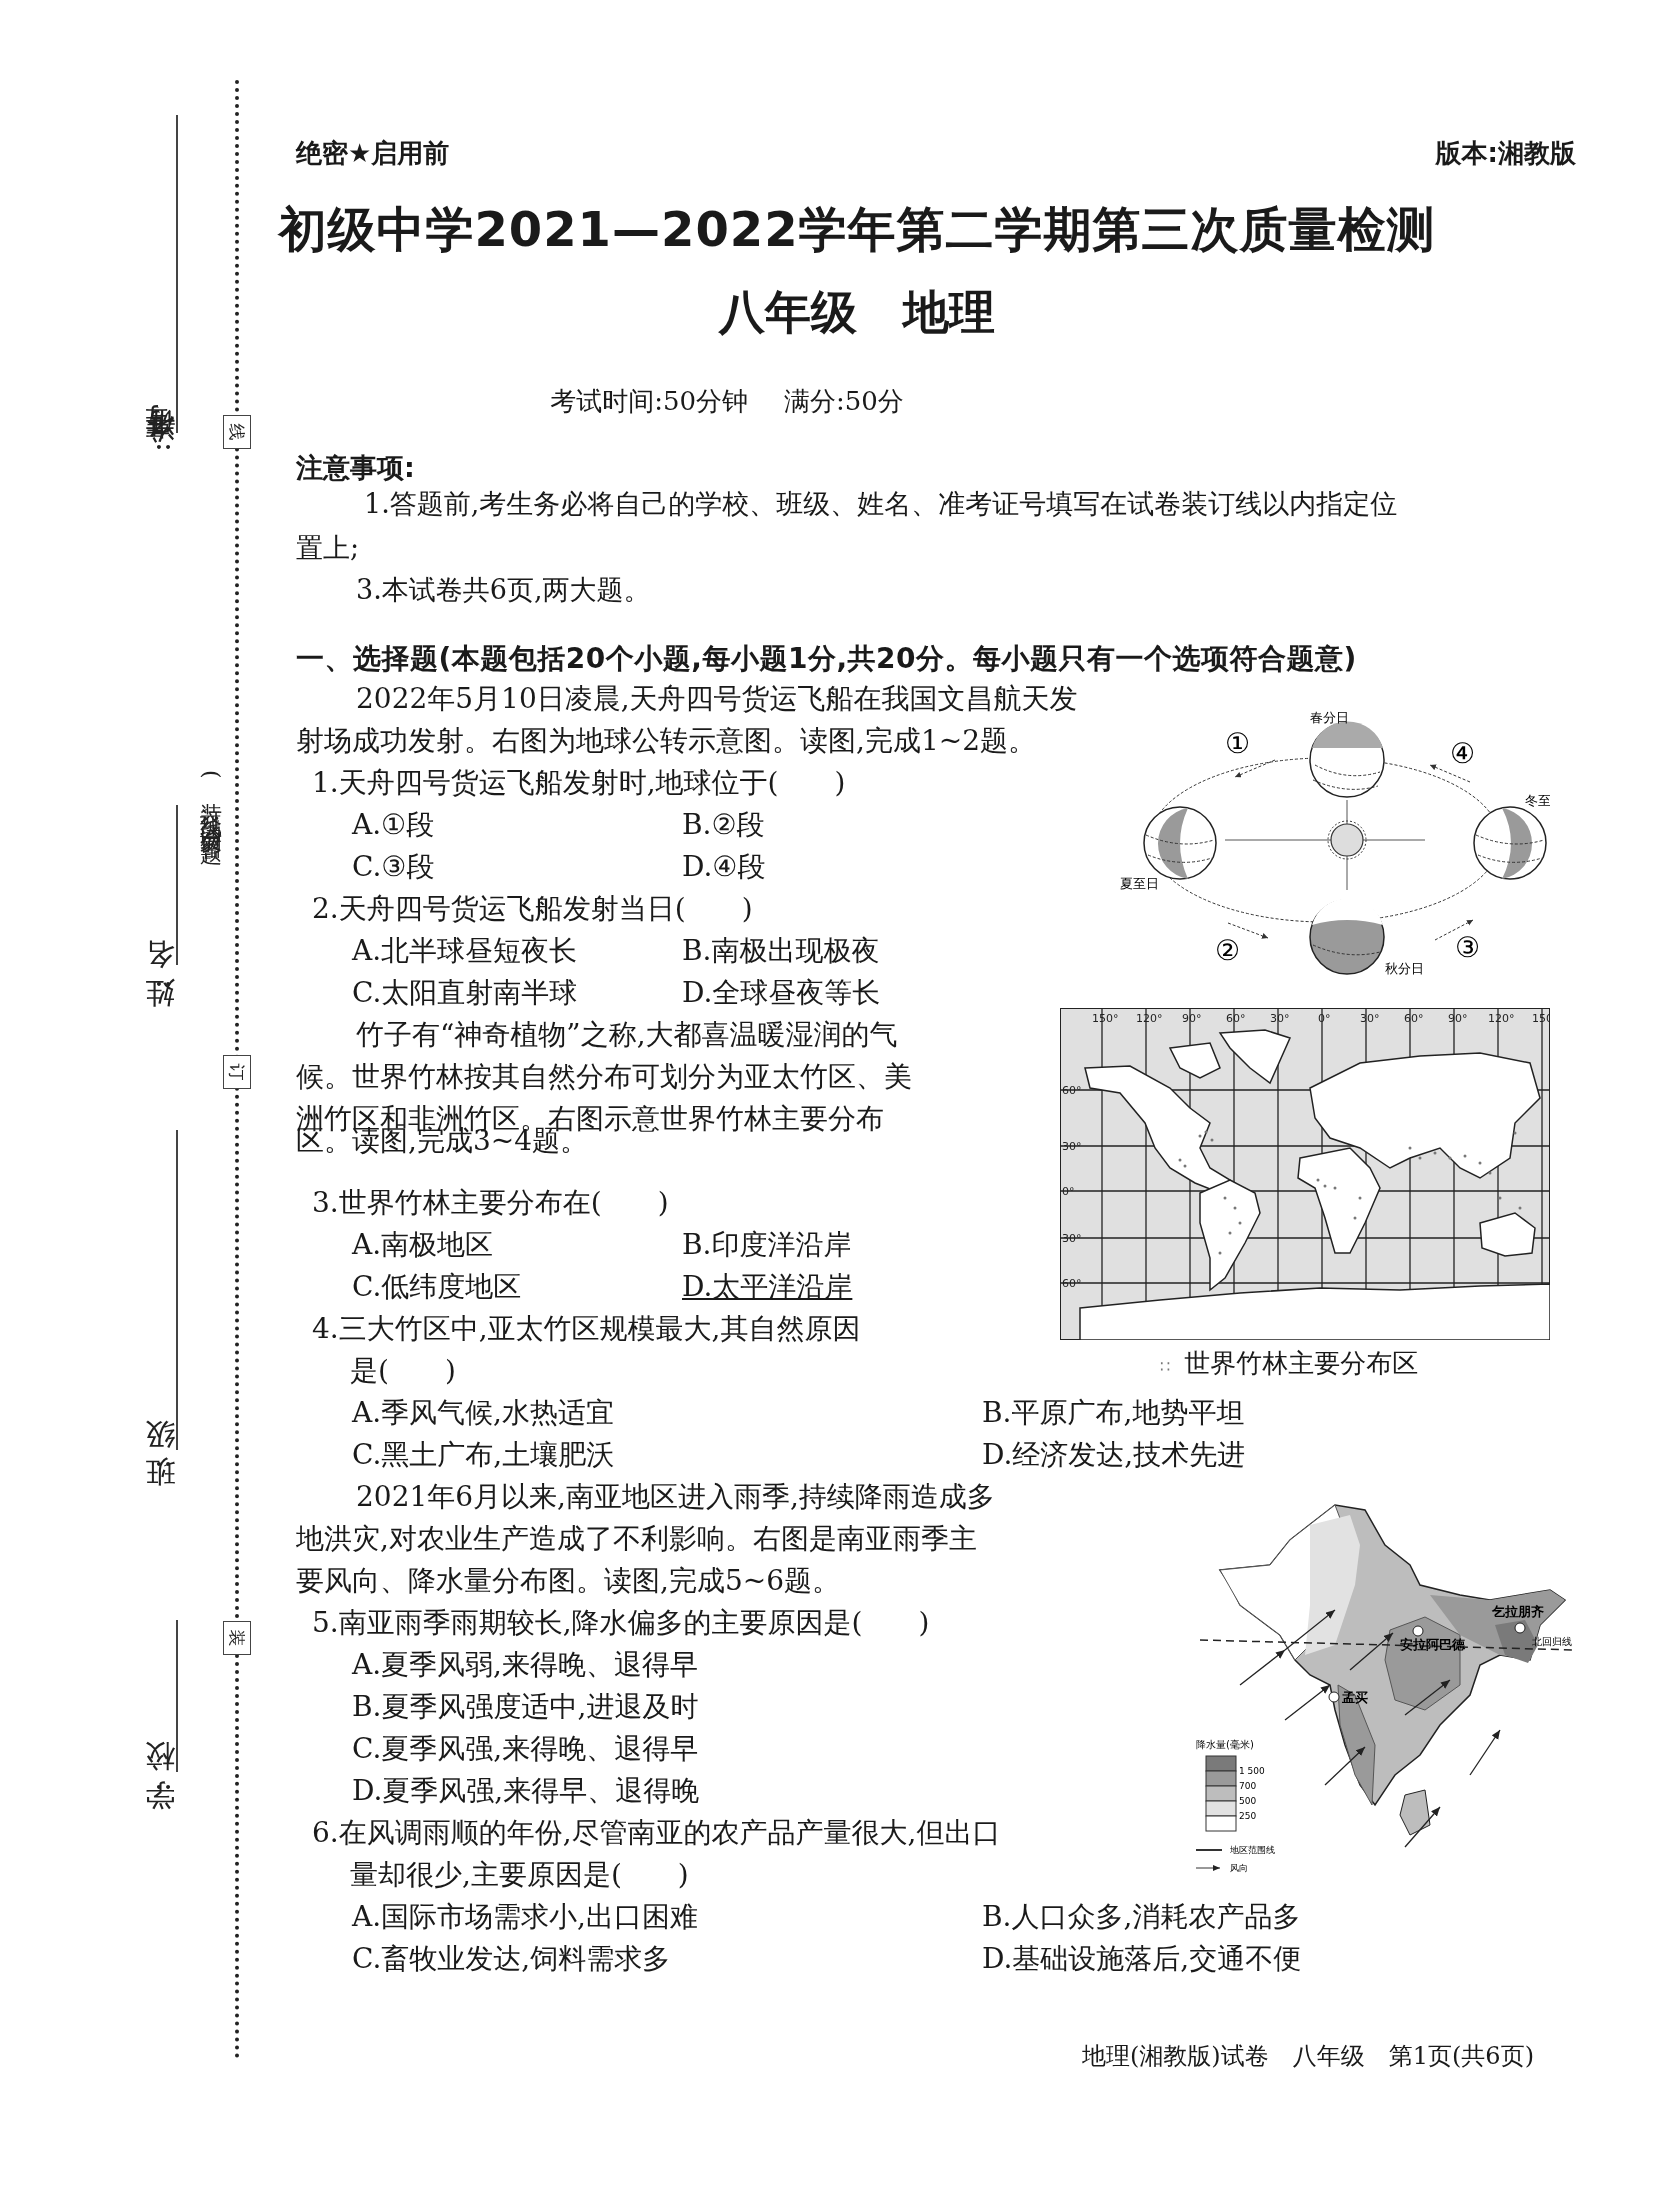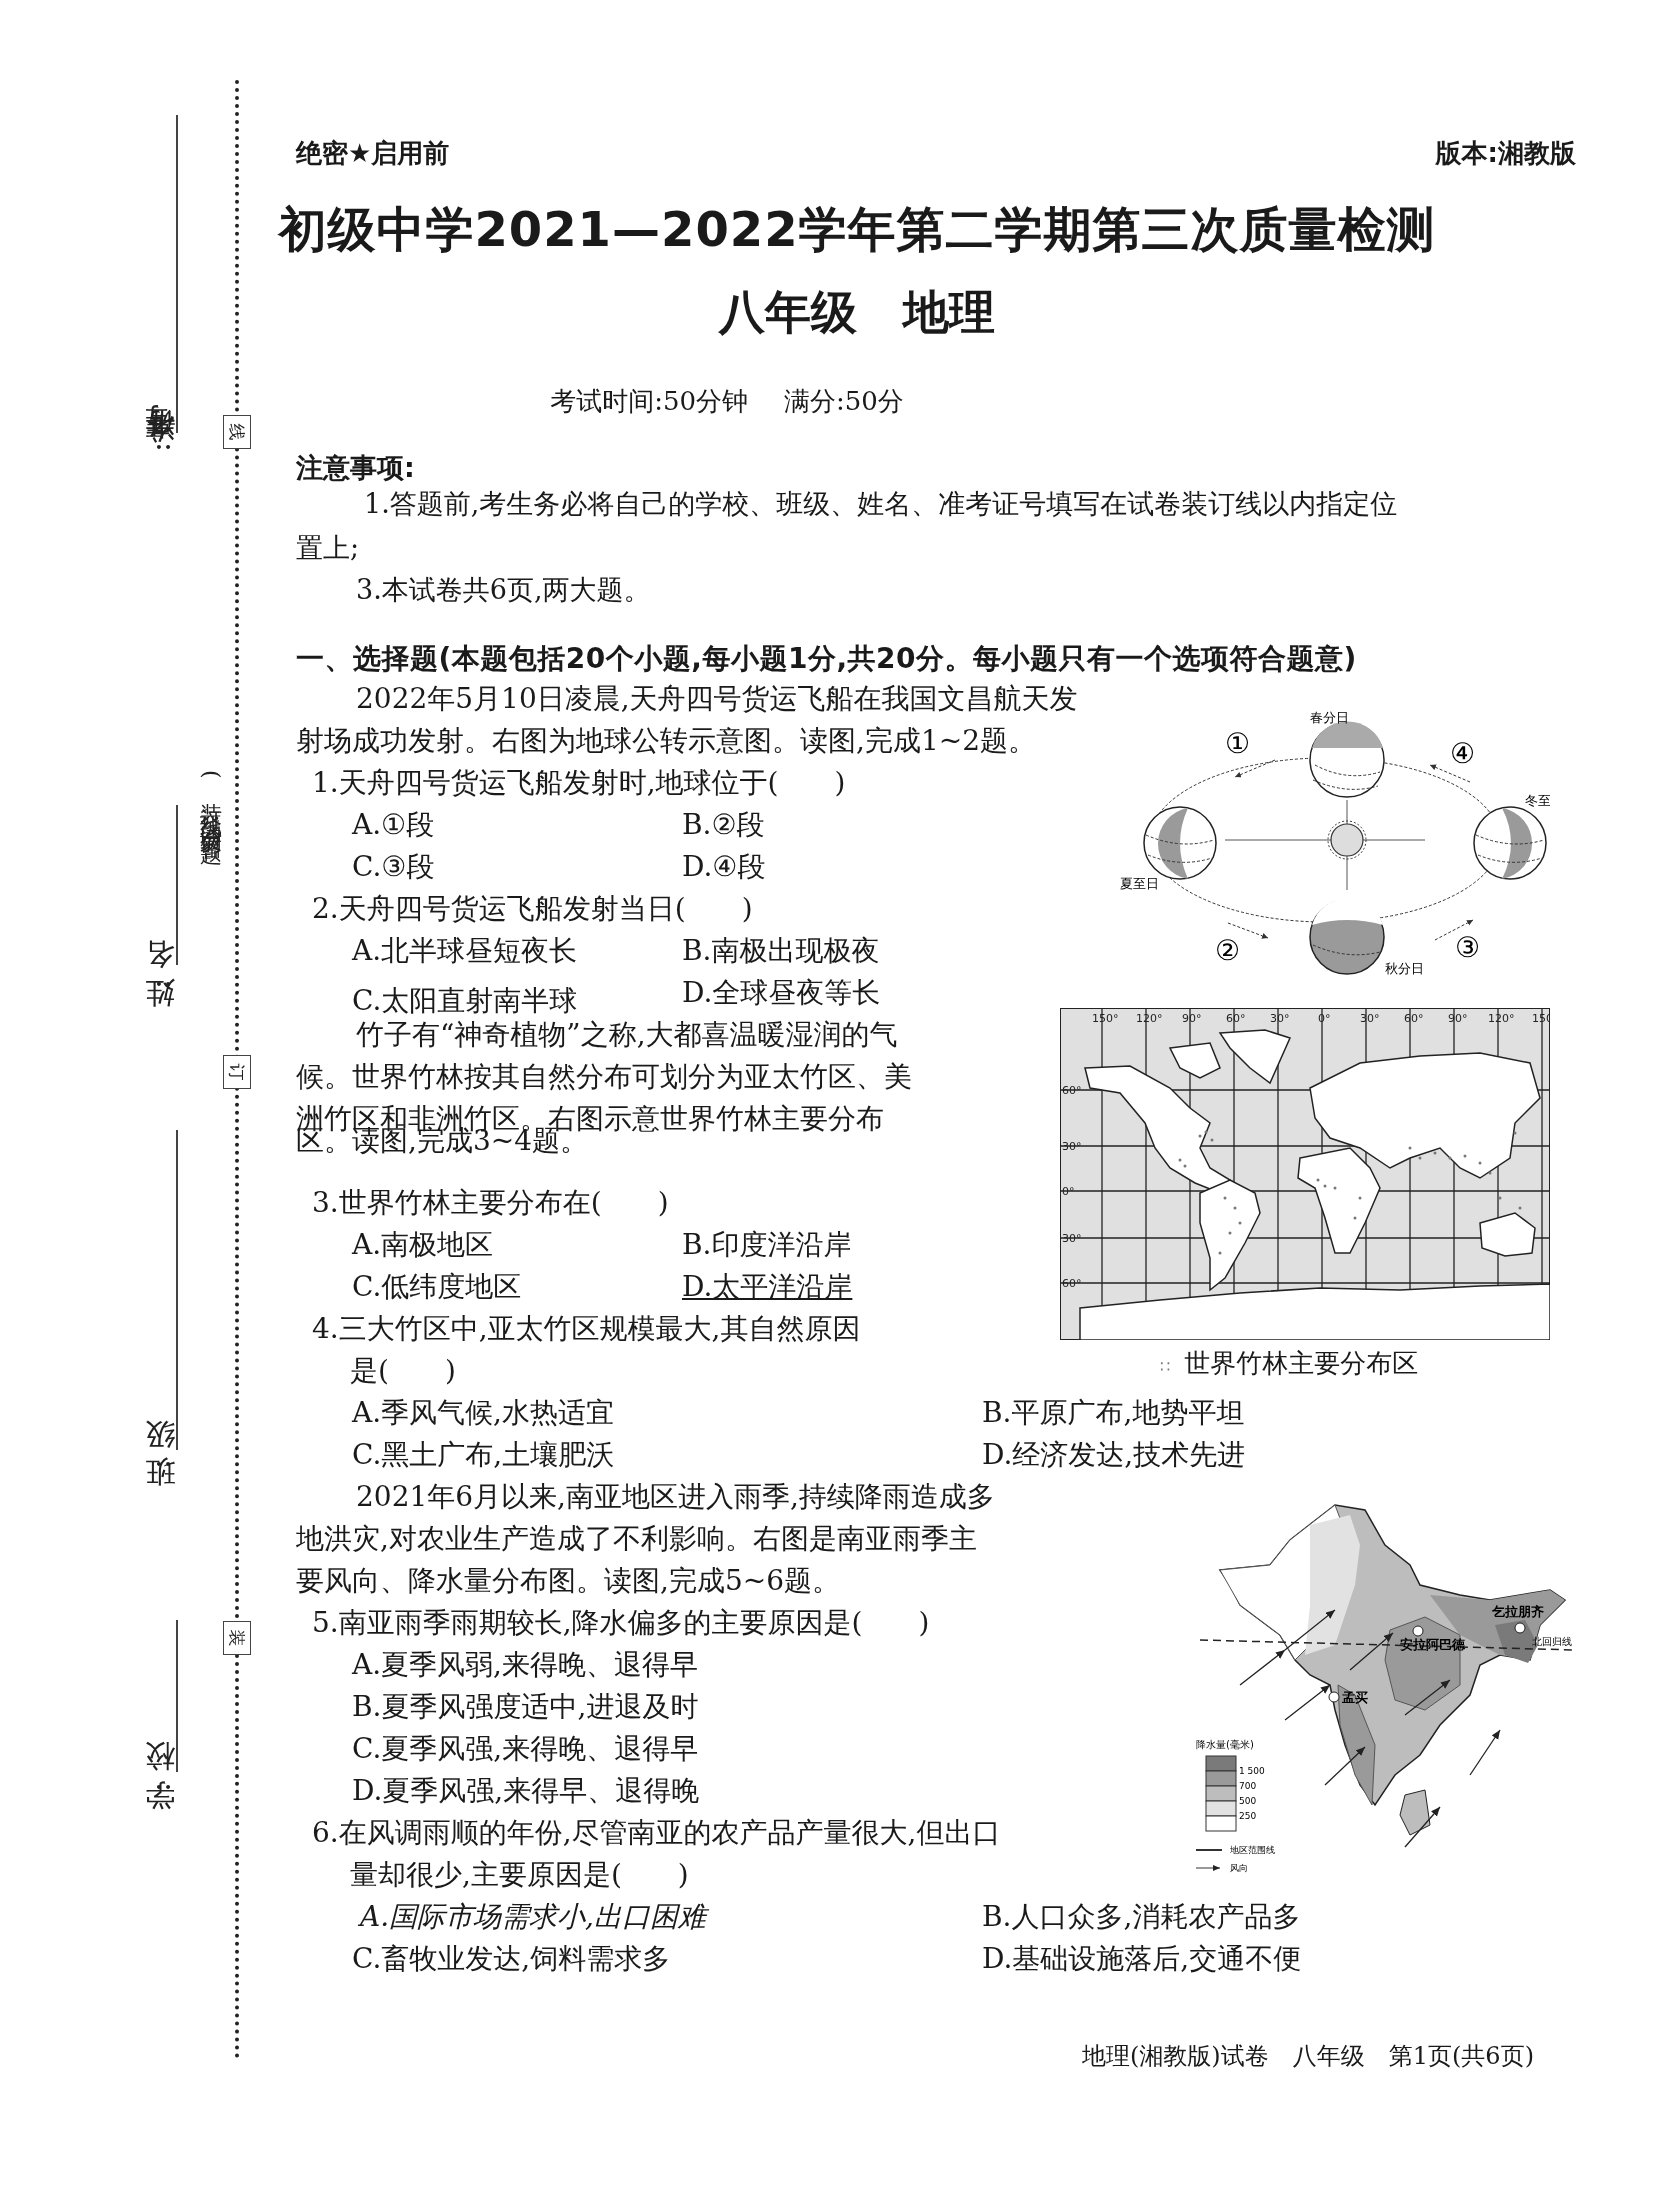--- a/index.html
+++ b/index.html
@@ -77,21 +77,21 @@
 
 <div class="txt" style="left:312px;top:762px;">1.天舟四号货运飞船发射时,地球位于(　　)</div>
 <div class="opt" style="left:352px;top:804px;">A.①段</div>
 <div class="opt" style="left:682px;top:804px;">B.②段</div>
 <div class="opt" style="left:352px;top:846px;">C.③段</div>
 <div class="opt" style="left:682px;top:846px;">D.④段</div>
 
 <div class="txt" style="left:312px;top:888px;">2.天舟四号货运飞船发射当日(　　)</div>
 <div class="opt" style="left:352px;top:930px;">A.北半球昼短夜长</div>
 <div class="opt" style="left:682px;top:930px;">B.南极出现极夜</div>
-<div class="opt" style="left:352px;top:972px;margin-top:8px;">C.太阳直射南半球</div>
+<div class="opt" style="left:352px;top:972px;">C.太阳直射南半球</div>
 <div class="opt" style="left:682px;top:972px;">D.全球昼夜等长</div>
 
 <svg class="fig" style="left:1100px;top:690px;" width="450" height="290" viewBox="0 0 450 290">
   <ellipse cx="225" cy="150" rx="175" ry="82" fill="none" stroke="#333" stroke-width="1" stroke-dasharray="3,2"></ellipse>
   <line x1="125" y1="150" x2="325" y2="150" stroke="#555" stroke-width="1"></line>
   <line x1="247" y1="110" x2="247" y2="200" stroke="#555" stroke-width="1"></line>
   <circle cx="247" cy="150" r="16" fill="#ddd" stroke="#333" stroke-width="1.2"></circle>
   <circle cx="247" cy="150" r="19" fill="none" stroke="#333" stroke-width="1" stroke-dasharray="2,2"></circle>
 
   <circle cx="247" cy="70" r="37" fill="#fff" stroke="#222" stroke-width="1.5"></circle>
@@ -232,21 +232,21 @@
 <div class="txt" style="left:296px;top:1560px;">要风向、降水量分布图。读图,完成5~6题。</div>
 
 <div class="txt" style="left:312px;top:1602px;">5.南亚雨季雨期较长,降水偏多的主要原因是(　　)</div>
 <div class="opt" style="left:352px;top:1644px;">A.夏季风弱,来得晚、退得早</div>
 <div class="opt" style="left:352px;top:1686px;">B.夏季风强度适中,进退及时</div>
 <div class="opt" style="left:352px;top:1728px;">C.夏季风强,来得晚、退得早</div>
 <div class="opt" style="left:352px;top:1770px;">D.夏季风强,来得早、退得晚</div>
 
 <div class="txt" style="left:312px;top:1812px;">6.在风调雨顺的年份,尽管南亚的农产品产量很大,但出口</div>
 <div class="txt" style="left:350px;top:1854px;">量却很少,主要原因是(　　)</div>
-<div class="opt" style="left:360px;top:1896px;font-style:italic;">A.国际市场需求小,出口困难</div>
+<div class="opt" style="left:352px;top:1896px;">A.国际市场需求小,出口困难</div>
 <div class="opt" style="left:982px;top:1896px;">B.人口众多,消耗农产品多</div>
 <div class="opt" style="left:352px;top:1938px;">C.畜牧业发达,饲料需求多</div>
 <div class="opt" style="left:982px;top:1938px;">D.基础设施落后,交通不便</div>
 
 <svg class="fig" style="left:1160px;top:1485px;" width="420" height="400" viewBox="0 0 420 400">
   <path d="M60 85 L110 80 L130 55 L175 20 L205 25 L225 60 L250 80 L260 100 L300 110 L330 115 L360 110 L390 105 L405 115 L380 140 L370 175 L340 170 L320 180 L310 210 L280 240 L260 270 L235 290 L215 320 L200 300 L185 260 L175 225 L170 200 L150 190 L135 175 L120 150 L80 120 L70 100 Z" fill="#bdbdbd" stroke="#222" stroke-width="1.5"></path>
   <path d="M60 85 L110 80 L130 55 L175 20 L190 60 L170 100 L150 160 L135 175 L120 150 L80 120 Z" fill="#fff" stroke="#555" stroke-width="1"></path>
   <path d="M150 40 L190 30 L200 60 L195 100 L175 160 L145 170 L150 120 Z" fill="#e2e2e2"></path>
   <path d="M230 145 L265 132 L300 150 L300 200 L265 225 L235 215 L225 175 Z" fill="#9a9a9a" stroke="#555"></path>
   <path d="M270 110 L330 115 L360 110 L390 105 L405 115 L380 140 L370 175 L340 170 L300 150 Z" fill="#9a9a9a"></path>

